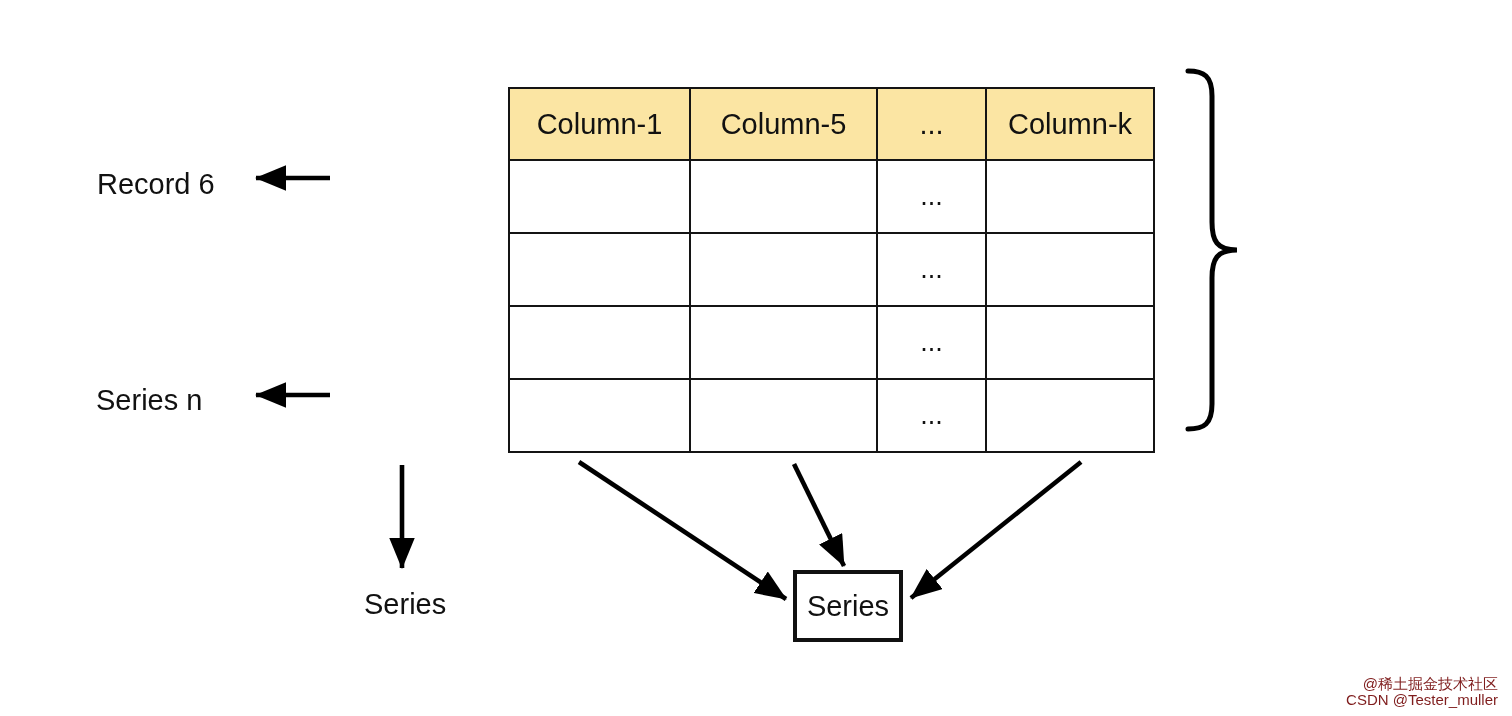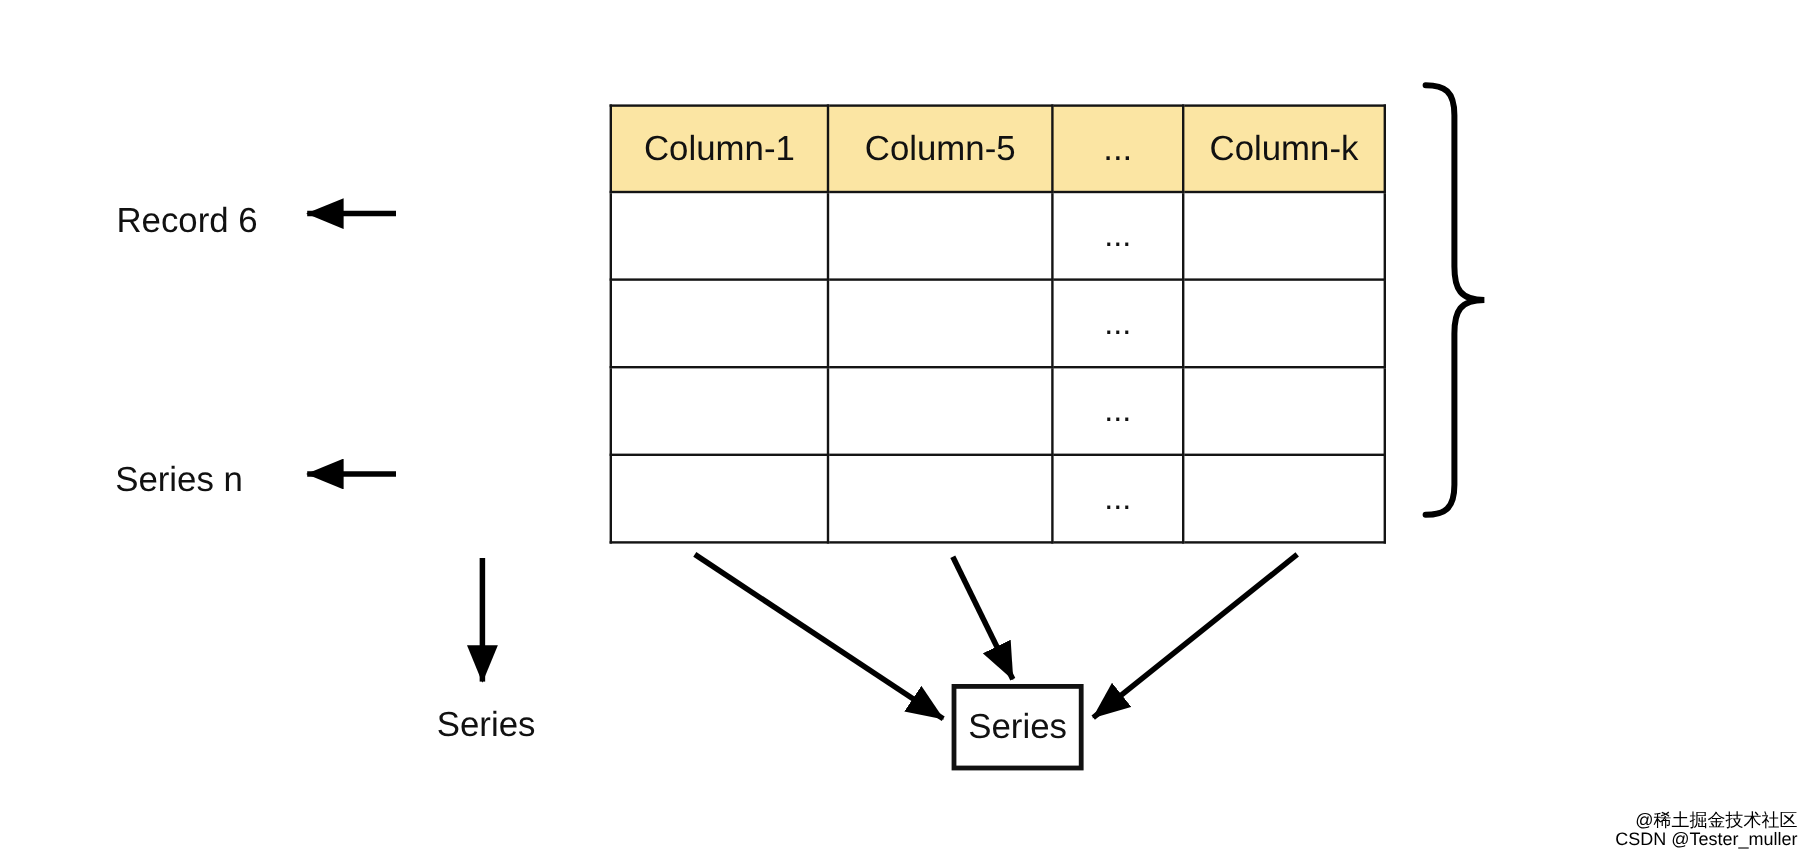--- a/index.html
+++ b/index.html
@@ -51,21 +51,21 @@
     border:4px solid #111;box-sizing:border-box;background:#fff;
     display:flex;align-items:center;justify-content:center;font-size:29px;
   }
 
   
   svg.overlay{position:absolute;left:0;top:0;pointer-events:none;}
 
   
   .watermark{
     position:absolute;right:14px;bottom:8px;text-align:right;
-    color:#000000;font-size:15px;line-height:16px;
+    color:#7f1d1d;font-size:15px;line-height:16px;
   }
 </style>
 </head>
 <body>
 
 <div id="canvas">
 
 
   <table class="df">
     <colgroup>

